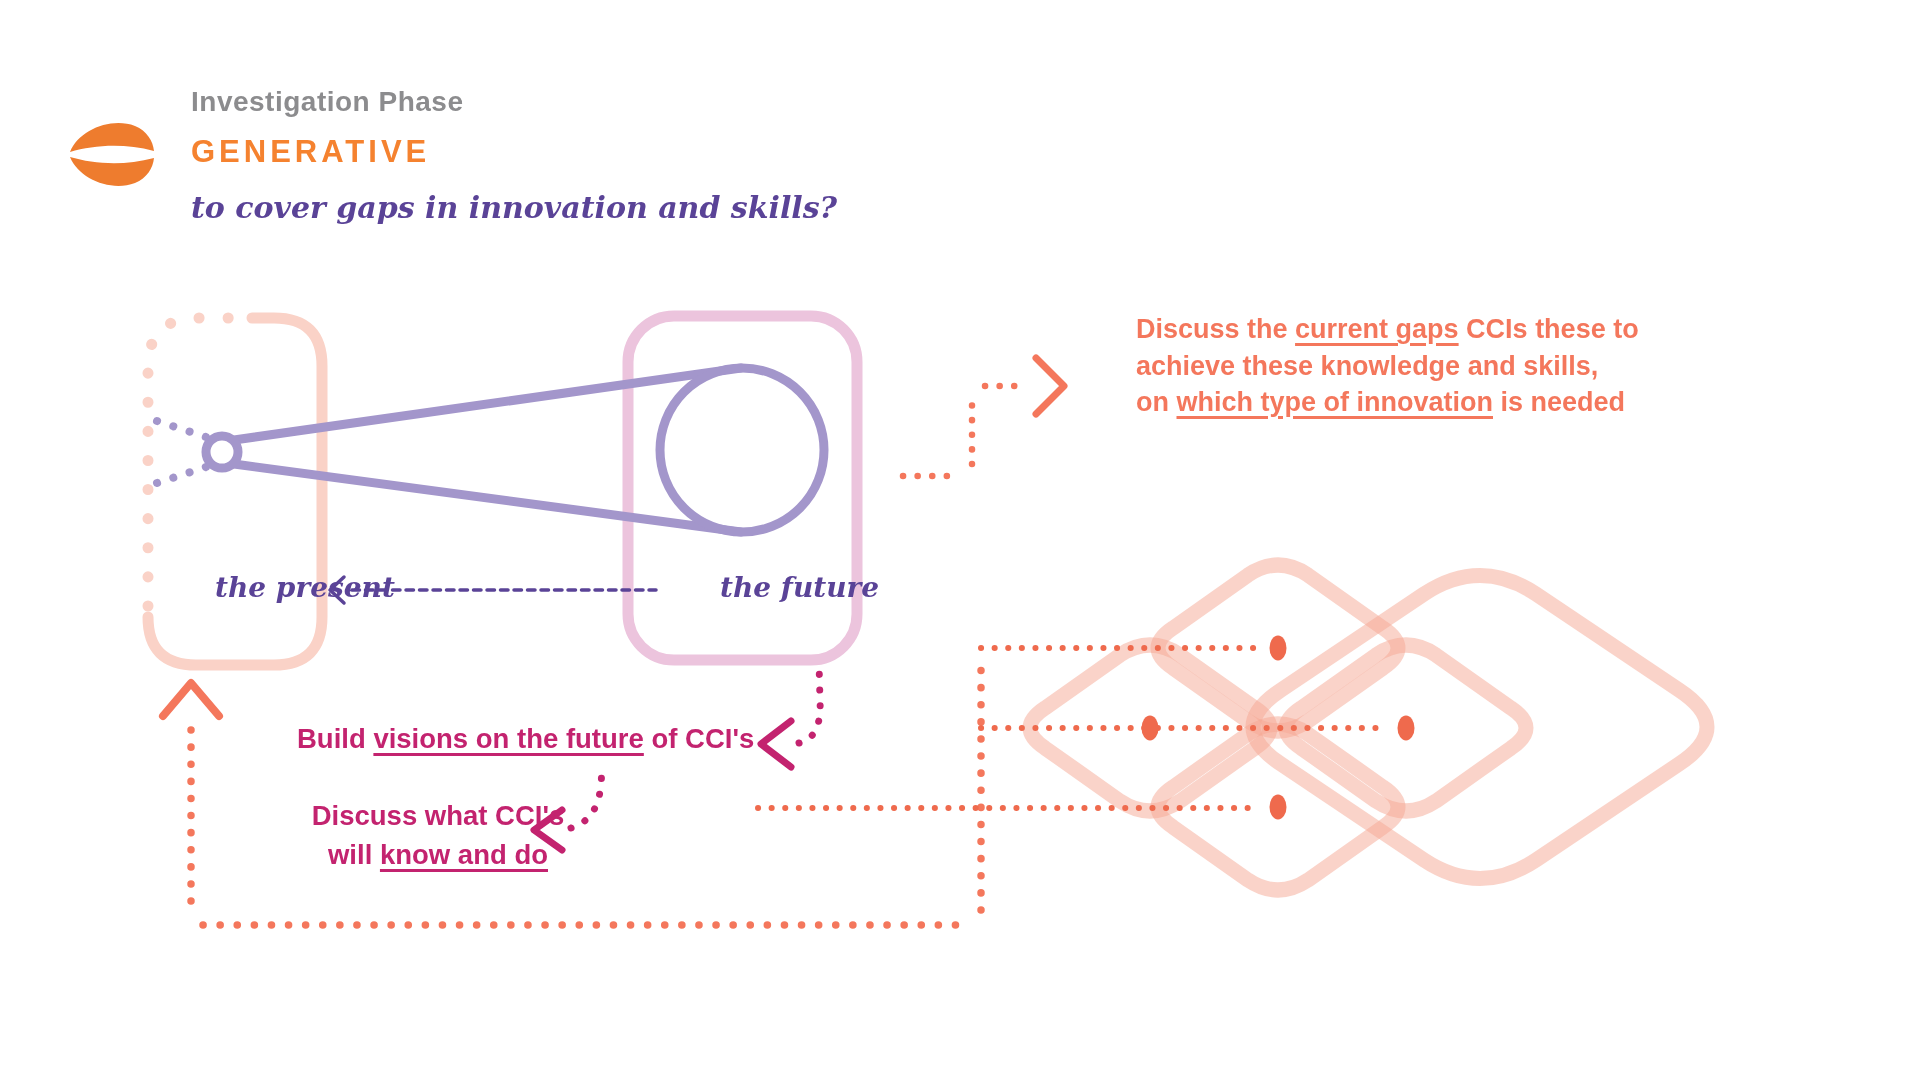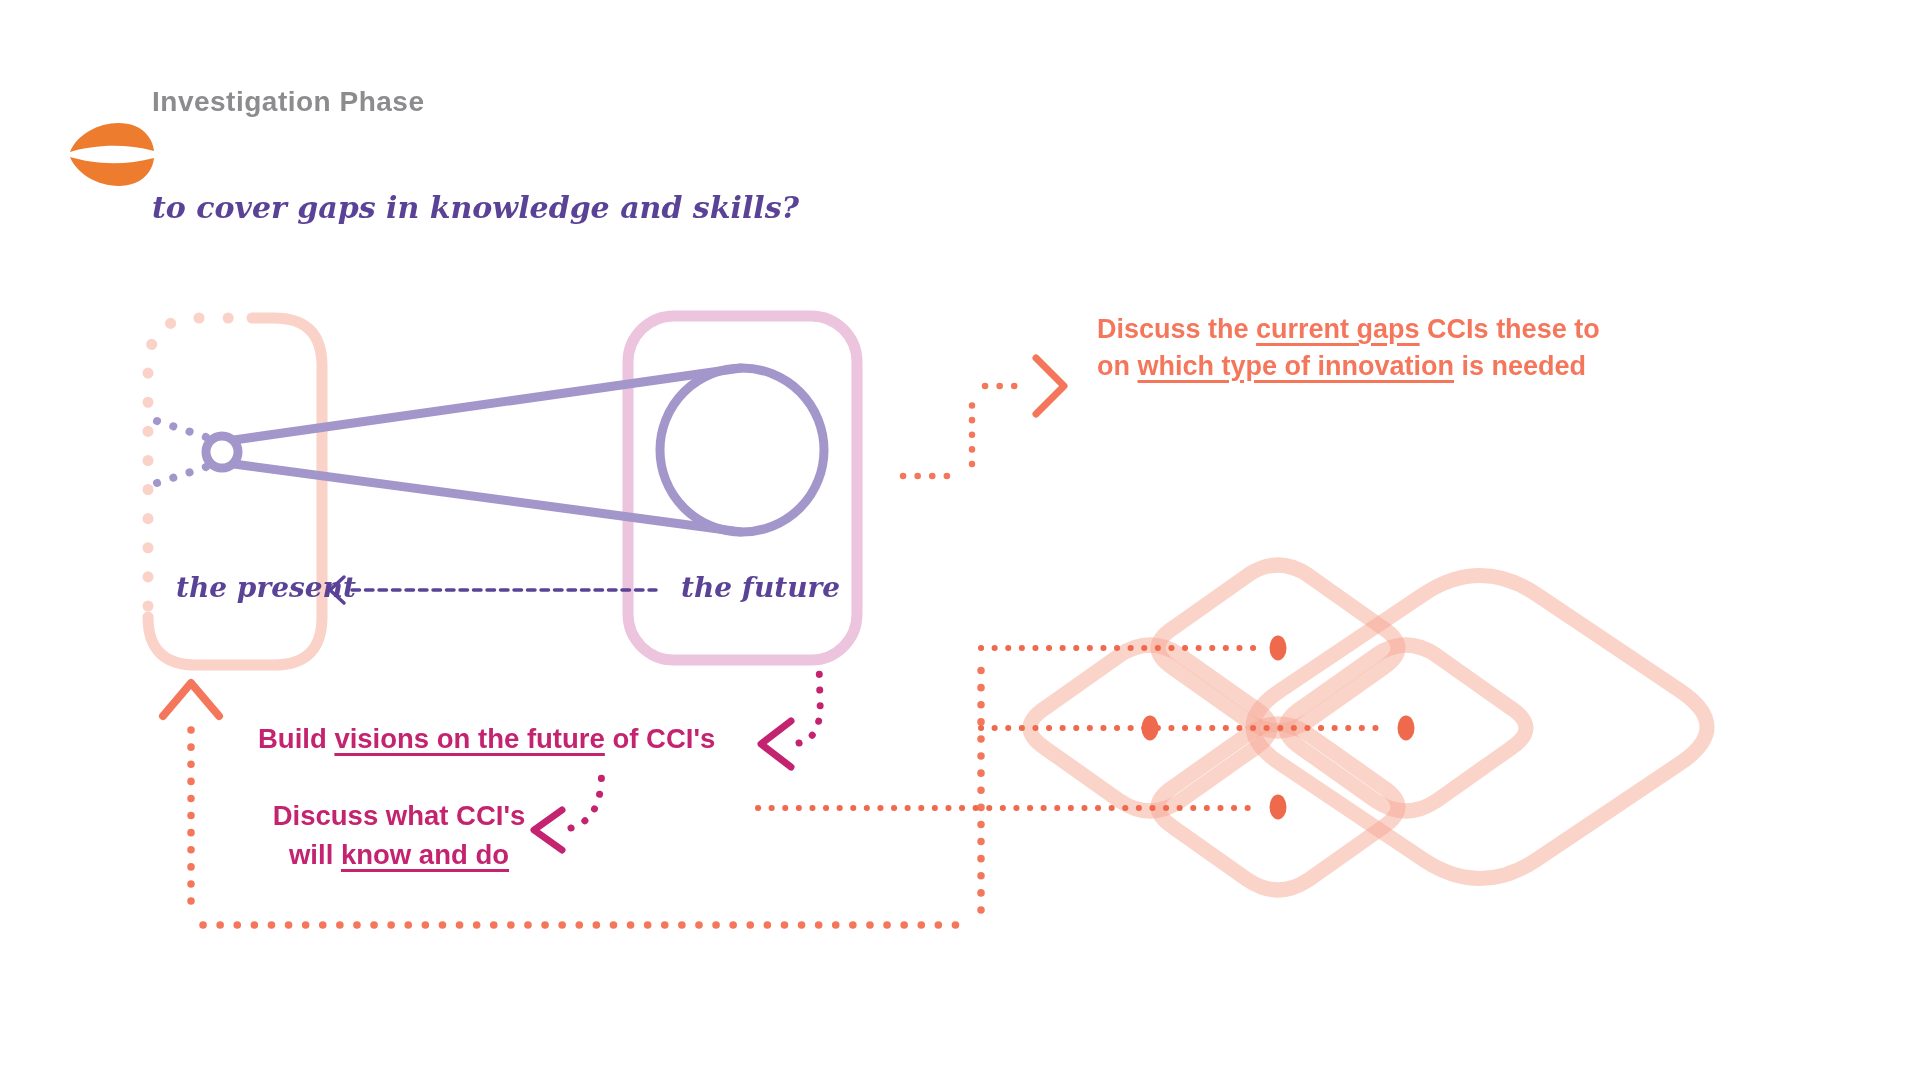--- a/index.html
+++ b/index.html
@@ -4,21 +4,21 @@
 <style>
   :root{
     --gray:#8C8C8E; --orange:#F5822F; --icon-orange:#EE7C2E; --coral:#F4775C;
     --dot-coral:#EF6A4D; --salmon:#FAD2C7; --diamond:#F5A893; --pink:#ECC4DD;
     --purple-light:#A396CB; --purple-dark:#5A4397; --magenta:#C3236F;
   }
   html,body{margin:0;padding:0;background:#fff;}
   .canvas{position:relative;width:1920px;height:1080px;background:#fff;overflow:hidden;
           font-family:"Liberation Sans",sans-serif;}
   .canvas svg{position:absolute;left:0;top:0;}
-  .txt{position:absolute;white-space:nowrap;}
+  .txt{position:absolute;white-space:nowrap;margin-left:39px;}
   .t-phase-label{left:152px;top:86px;font-size:28px;font-weight:700;color:var(--gray);letter-spacing:.5px;}
   .t-phase-name{left:152px;top:134px;font-size:31px;font-weight:700;color:var(--orange);letter-spacing:4px;}
   .t-question{left:152px;top:188px;font-family:"DejaVu Serif",serif;font-style:italic;font-weight:700;
               font-size:30px;line-height:39px;color:var(--purple-dark);}
   .t-serif-label{font-family:"DejaVu Serif",serif;font-style:italic;font-weight:700;
                  font-size:28px;color:var(--purple-dark);}
   .t-present{left:176px;top:571px;}
   .t-future{left:681px;top:571px;}
   .t-gaps{left:1097px;top:311px;font-size:27px;line-height:36.5px;font-weight:700;color:var(--coral);}
   .t-visions{left:258px;top:723px;font-size:27.5px;font-weight:700;color:var(--magenta);}
@@ -115,30 +115,32 @@
       <path class="ln st-magenta" stroke-width="7" stroke-dasharray="0.1 15.5" d="M 571 828 Q 598 820 601 784 L 602 770"></path>
     </g>
 
     <g>
       <path class="fill-icon" d="M 70 152 C 79 130 111 117 135 126 C 147 131 153 141 154 151 C 124 143 94 145 70 152 Z"></path>
       <path class="fill-icon" d="M 70 157 C 79 179 111 192 135 183 C 147 178 153 168 154 158 C 124 166 94 164 70 157 Z"></path>
     </g>
   </svg>
 
   <div class="txt t-phase-label">Investigation Phase</div>
+  <div class="txt t-phase-name">GENERATIVE</div>
 
   <div class="txt t-question">
-    <div>to cover gaps in knowledge and skills?</div>
+    <div>to cover gaps in innovation and skills?</div>
   </div>
 
   <div class="txt t-serif-label t-present">the present</div>
   <div class="txt t-serif-label t-future">the future</div>
 
   <div class="txt t-gaps">
       <div class="line"><span>Discuss the </span><span class="seg-u">current gaps</span><span> CCIs these to</span></div>
+      <div class="line"><span>achieve these knowledge and skills,</span></div>
       <div class="line"><span>on </span><span class="seg-u">which type of innovation</span><span> is needed</span></div>
     </div>
 
   <div class="txt t-know">
       <div class="line"><span>Discuss what CCI's</span></div>
       <div class="line"><span>will </span><span class="seg-u">know and do</span></div>
     </div>
 
   <div class="txt t-visions">
       <div class="line"><span>Build </span><span class="seg-u">visions on the future</span><span> of CCI's</span></div>

